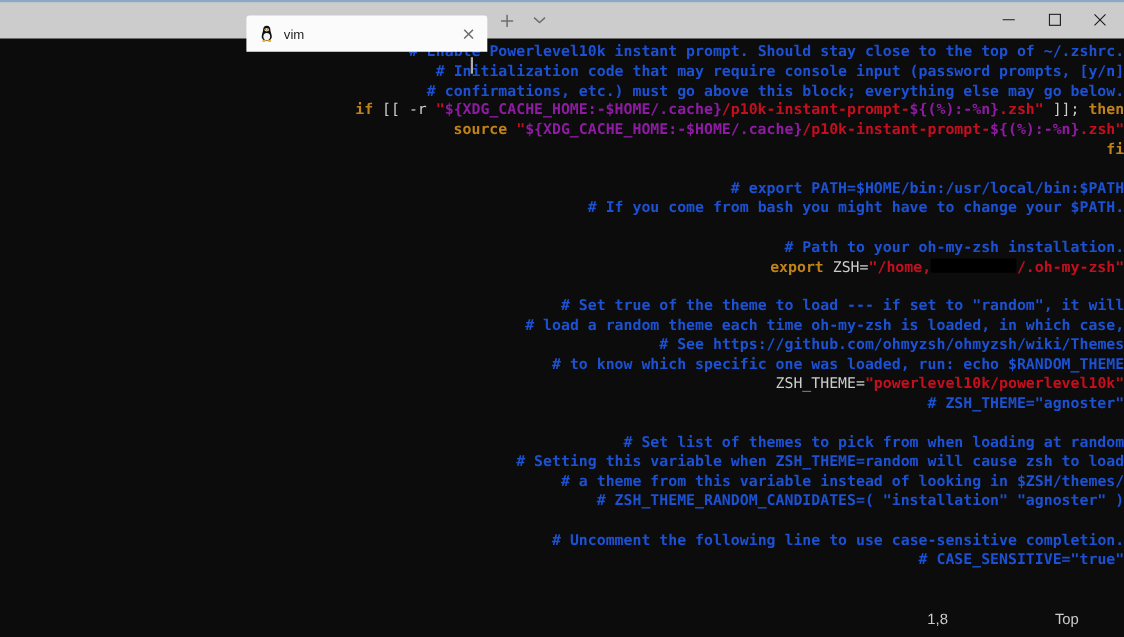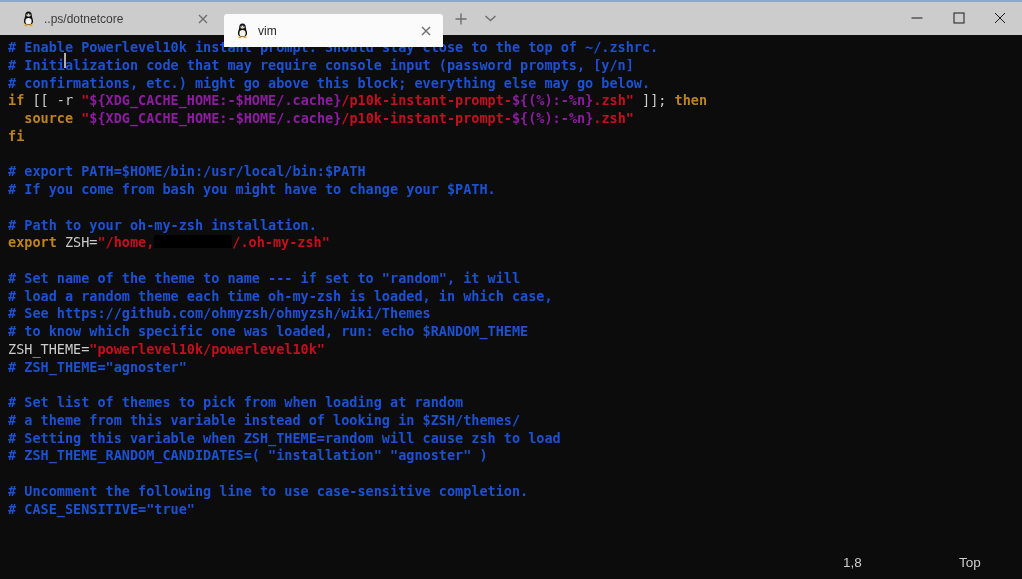--- a/index.html
+++ b/index.html
@@ -29,21 +29,21 @@
             align-items:center; justify-content:center; }
   .min-btn { left:894px; } .max-btn { left:936px; } .close-btn { left:978px; width:44px; }
   .icon-stroke { stroke:#6e6e6e; stroke-width:1.4; fill:none; }
   .winglyph { stroke:#1a1a1a; stroke-width:1; fill:none; }
 
   
   .terminal { position:absolute; top:35px; left:0; width:1022px; height:544px;
               background:var(--background,#0c0c0c); z-index:1; }
   .code { position:absolute; top:4px; left:8px; right:0;
           font-family:"DejaVu Sans Mono", monospace; font-size:13.5px;
-          line-height:17.75px; }
+          line-height:17.75px;text-align:right; }
   .line { height:17.75px; white-space:pre; }
   .seg-c { color:var(--comment,#1c51d4); font-weight:bold; }
   .seg-k { color:var(--keyword,#c0831a); font-weight:bold; }
   .seg-s { color:var(--string,#c50f1f); font-weight:bold; }
   .seg-v { color:var(--interpolation,#8f1ba3); font-weight:bold; }
   .seg-w { color:var(--foreground,#cccccc); }
   .seg-x { display:inline-block; width:78px; height:13px; background:#000;
            border-radius:2px; transform:translateY(1px); }
   .seg-caret { display:inline-block; width:0; position:relative; }
   .seg-caret::after { content:""; position:absolute; left:-1px; top:1px; width:2px;
@@ -52,38 +52,20 @@
            font-family:Liberation Sans, sans-serif; font-size:13.5px;
            color:var(--foreground,#cccccc); }
   .ruler-pos { position:absolute; left:843px; }
   .ruler-scroll { position:absolute; left:959px; }
 </style>
 </head>
 <body>
 
 <div class="titlebar">
 
-  <div class="tab tab-inactive">
-    <svg class="tux" width="15" height="17" viewBox="0 0 16 17">
-      <path d="M8 1 C5.4 1 4.5 2.9 4.5 4.9 C4.5 6.9 3.1 9.3 3.1 11.4 C3.1 14.2 5.3 15.4 8 15.4 C10.7 15.4 12.9 14.2 12.9 11.4 C12.9 9.3 11.5 6.9 11.5 4.9 C11.5 2.9 10.6 1 8 1 Z" fill="#101010"></path>
-      <ellipse cx="8" cy="11.4" rx="3.3" ry="3.5" fill="#f2f2f2"></ellipse>
-      <ellipse cx="8" cy="4.7" rx="2.3" ry="1.6" fill="#e8e8e8"></ellipse>
-      <circle cx="7" cy="4.2" r="0.5" fill="#101010"></circle>
-      <circle cx="9" cy="4.2" r="0.5" fill="#101010"></circle>
-      <path d="M6.7 5.2 L9.3 5.2 L8 6.7 Z" fill="#eda711"></path>
-      <ellipse cx="5.3" cy="15.7" rx="1.7" ry="1" fill="#eda711"></ellipse>
-      <ellipse cx="10.7" cy="15.7" rx="1.7" ry="1" fill="#eda711"></ellipse>
-    </svg>
-    <span class="tab-label">..ps/dotnetcore</span>
-    <span class="tab-close">
-      <svg width="10" height="10" viewBox="0 0 10 10">
-          <path class="icon-stroke" d="M1 1 L9 9 M9 1 L1 9"></path>
-        </svg>
-    </span>
-  </div>
 
   <div class="tab tab-active">
     <svg class="tux" width="15" height="17" viewBox="0 0 16 17">
       <path d="M8 1 C5.4 1 4.5 2.9 4.5 4.9 C4.5 6.9 3.1 9.3 3.1 11.4 C3.1 14.2 5.3 15.4 8 15.4 C10.7 15.4 12.9 14.2 12.9 11.4 C12.9 9.3 11.5 6.9 11.5 4.9 C11.5 2.9 10.6 1 8 1 Z" fill="#101010"></path>
       <ellipse cx="8" cy="11.4" rx="3.3" ry="3.5" fill="#f2f2f2"></ellipse>
       <ellipse cx="8" cy="4.7" rx="2.3" ry="1.6" fill="#e8e8e8"></ellipse>
       <circle cx="7" cy="4.2" r="0.5" fill="#101010"></circle>
       <circle cx="9" cy="4.2" r="0.5" fill="#101010"></circle>
       <path d="M6.7 5.2 L9.3 5.2 L8 6.7 Z" fill="#eda711"></path>
       <ellipse cx="5.3" cy="15.7" rx="1.7" ry="1" fill="#eda711"></ellipse>
@@ -123,41 +105,41 @@
         <path class="winglyph" d="M1 1 L11 11 M11 1 L1 11"></path>
       </svg>
   </div>
 </div>
 <div class="accent-strip"></div>
 
 <div class="terminal">
   <div class="code">
       <div class="line"><span class="seg-c"># Enabl</span><span class="seg-caret"></span><span class="seg-c">e Powerlevel10k instant prompt. Should stay close to the top of ~/.zshrc.</span></div>
       <div class="line"><span class="seg-c"># Initialization code that may require console input (password prompts, [y/n]</span></div>
-      <div class="line"><span class="seg-c"># confirmations, etc.) might go above this block; everything else may go below.</span></div>
+      <div class="line"><span class="seg-c"># confirmations, etc.) must go above this block; everything else may go below.</span></div>
       <div class="line"><span class="seg-k">if</span><span class="seg-w"> [[ -r </span><span class="seg-s">"</span><span class="seg-v">${XDG_CACHE_HOME:-$HOME/.cache}</span><span class="seg-s">/p10k-instant-prompt-</span><span class="seg-v">${(%):-%n}</span><span class="seg-s">.zsh"</span><span class="seg-w"> ]]; </span><span class="seg-k">then</span></div>
       <div class="line"><span class="seg-w">  </span><span class="seg-k">source</span><span class="seg-w"> </span><span class="seg-s">"</span><span class="seg-v">${XDG_CACHE_HOME:-$HOME/.cache}</span><span class="seg-s">/p10k-instant-prompt-</span><span class="seg-v">${(%):-%n}</span><span class="seg-s">.zsh"</span></div>
       <div class="line"><span class="seg-k">fi</span></div>
       <div class="line"></div>
       <div class="line"><span class="seg-c"># export PATH=$HOME/bin:/usr/local/bin:$PATH</span></div>
       <div class="line"><span class="seg-c"># If you come from bash you might have to change your $PATH.</span></div>
       <div class="line"></div>
       <div class="line"><span class="seg-c"># Path to your oh-my-zsh installation.</span></div>
       <div class="line"><span class="seg-k">export</span><span class="seg-w"> ZSH=</span><span class="seg-s">"/home,</span><span class="seg-x"></span><span class="seg-s">/.oh-my-zsh"</span></div>
       <div class="line"></div>
-      <div class="line"><span class="seg-c"># Set name of the theme to name --- if set to "random", it will</span></div>
+      <div class="line"><span class="seg-c"># Set true of the theme to load --- if set to "random", it will</span></div>
       <div class="line"><span class="seg-c"># load a random theme each time oh-my-zsh is loaded, in which case,</span></div>
       <div class="line"><span class="seg-c"># See https://github.com/ohmyzsh/ohmyzsh/wiki/Themes</span></div>
       <div class="line"><span class="seg-c"># to know which specific one was loaded, run: echo $RANDOM_THEME</span></div>
       <div class="line"><span class="seg-w">ZSH_THEME=</span><span class="seg-s">"powerlevel10k/powerlevel10k"</span></div>
       <div class="line"><span class="seg-c"># ZSH_THEME="agnoster"</span></div>
       <div class="line"></div>
       <div class="line"><span class="seg-c"># Set list of themes to pick from when loading at random</span></div>
+      <div class="line"><span class="seg-c"># Setting this variable when ZSH_THEME=random will cause zsh to load</span></div>
       <div class="line"><span class="seg-c"># a theme from this variable instead of looking in $ZSH/themes/</span></div>
-      <div class="line"><span class="seg-c"># Setting this variable when ZSH_THEME=random will cause zsh to load</span></div>
       <div class="line"><span class="seg-c"># ZSH_THEME_RANDOM_CANDIDATES=( "installation" "agnoster" )</span></div>
       <div class="line"></div>
       <div class="line"><span class="seg-c"># Uncomment the following line to use case-sensitive completion.</span></div>
       <div class="line"><span class="seg-c"># CASE_SENSITIVE="true"</span></div>
     </div>
   <div class="ruler">
     <span class="ruler-pos">1,8</span>
     <span class="ruler-scroll">Top</span>
   </div>
 </div>

